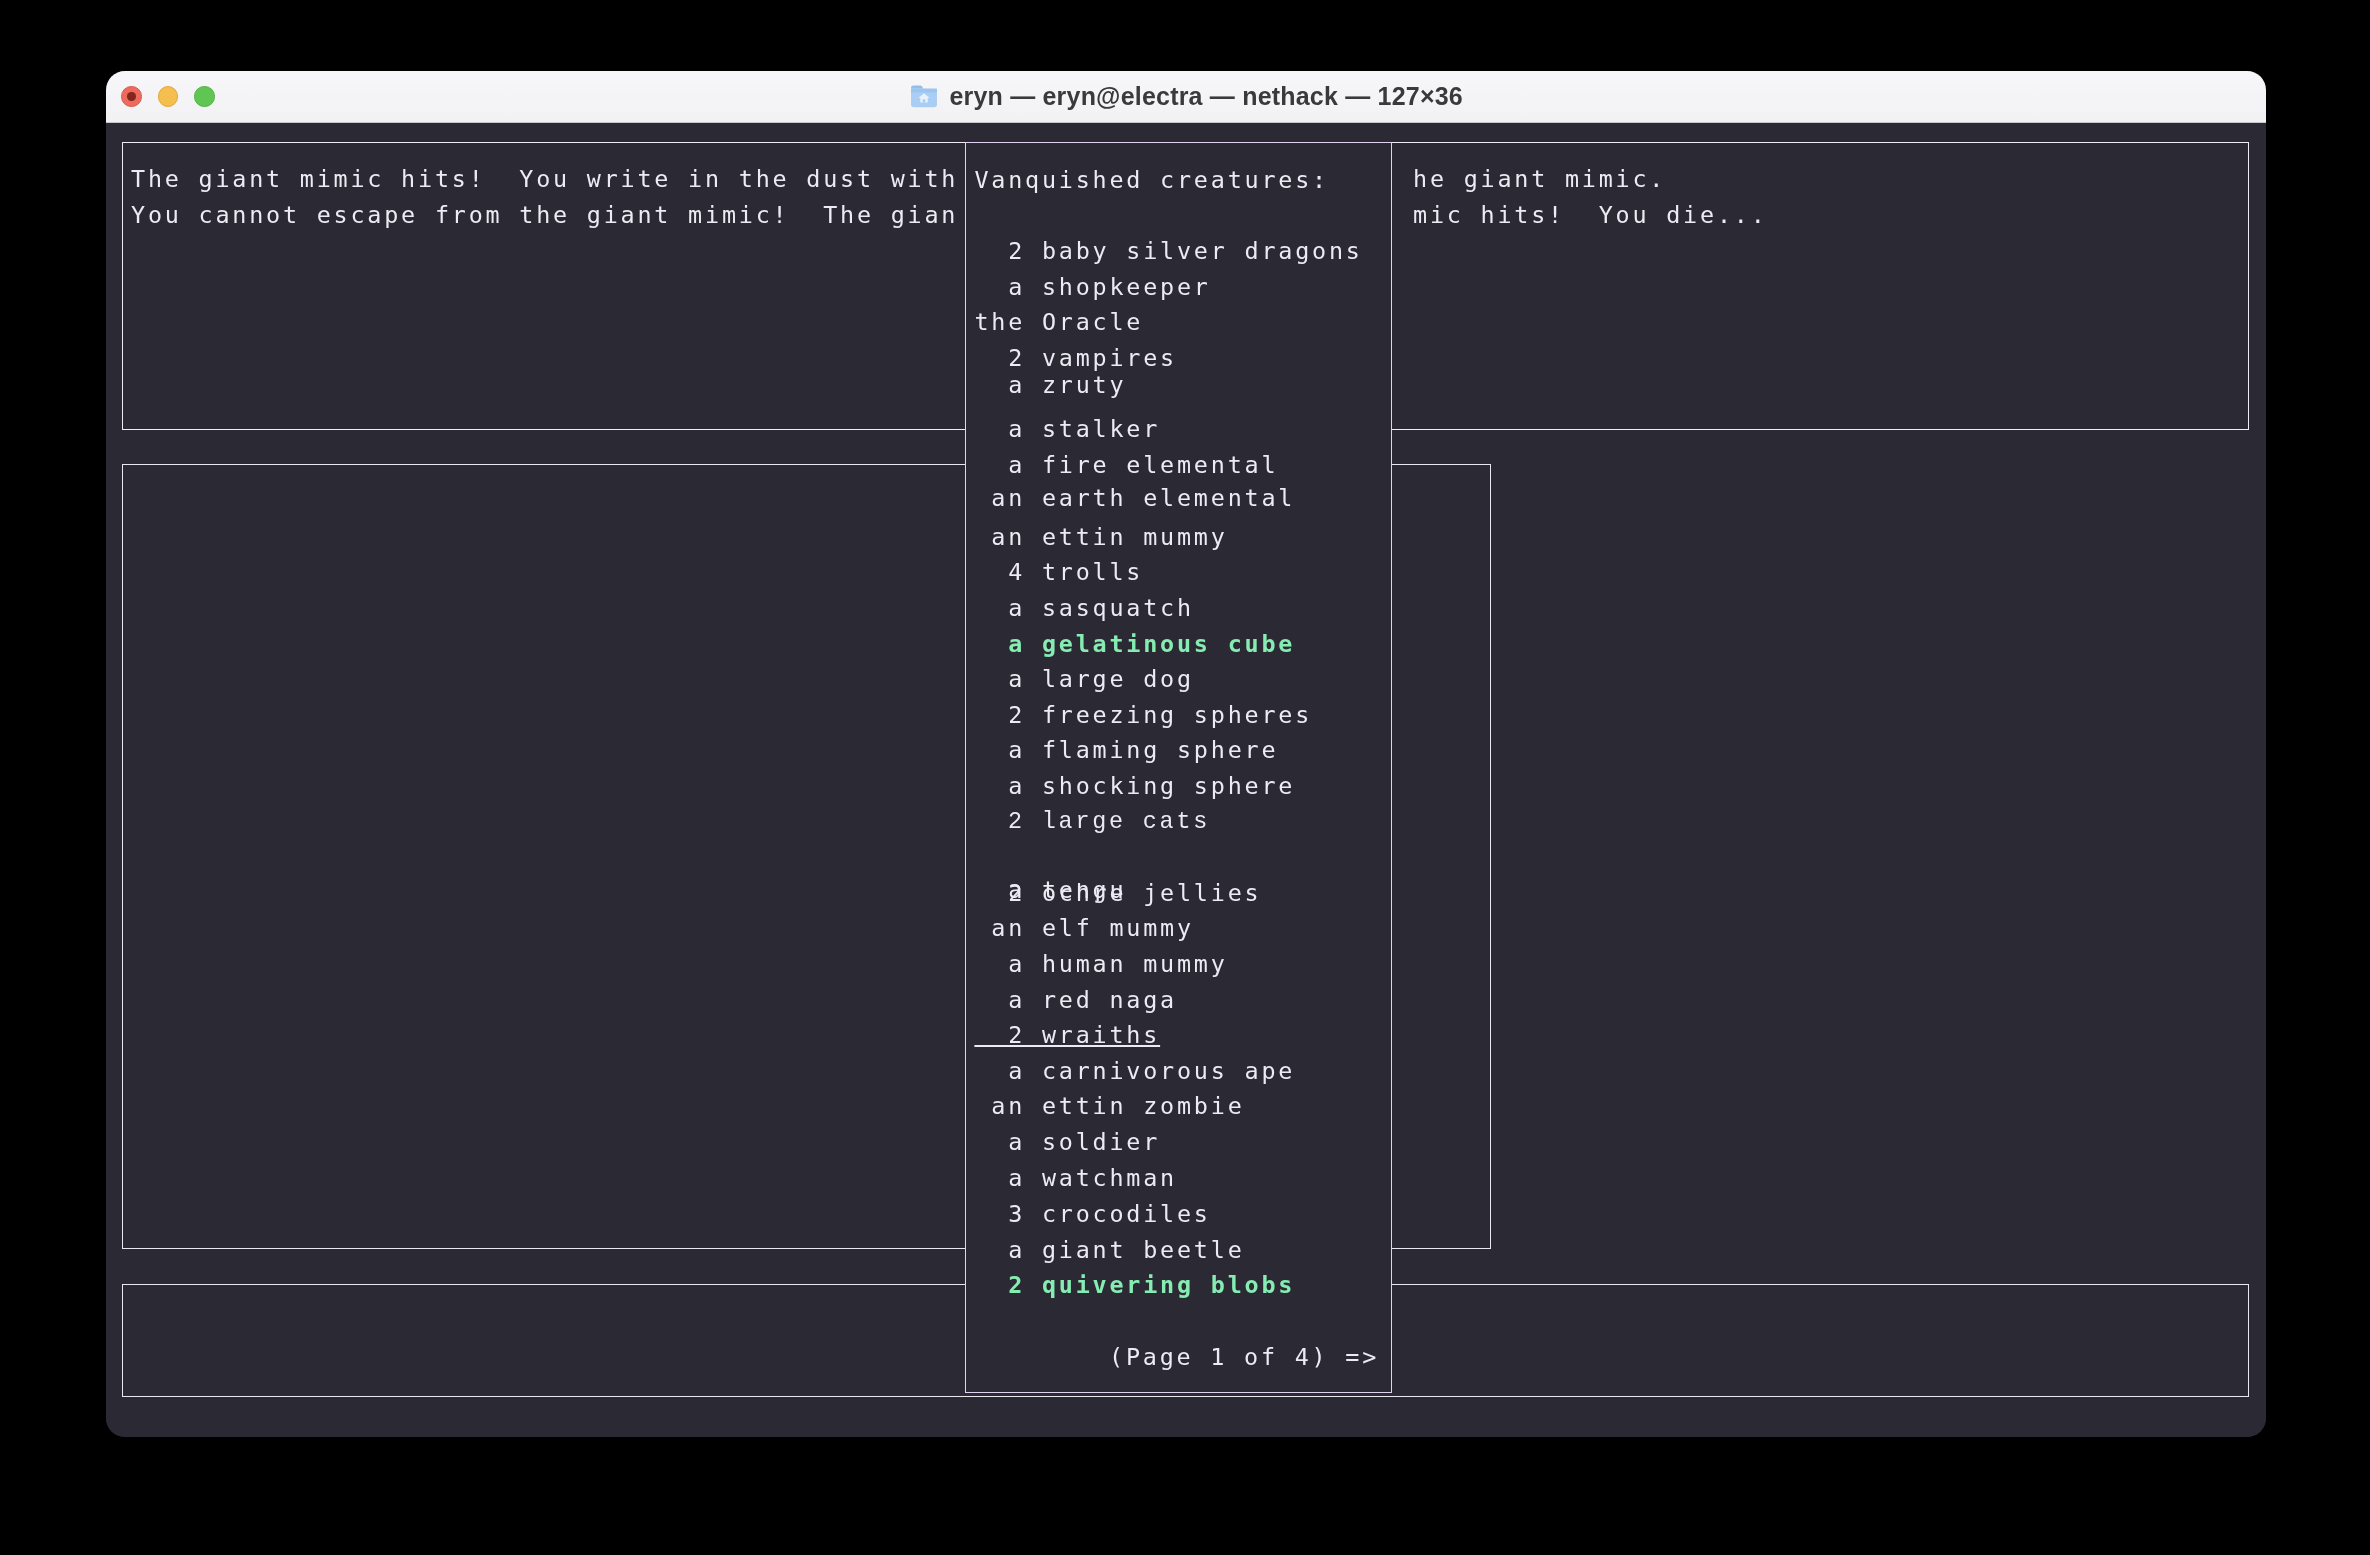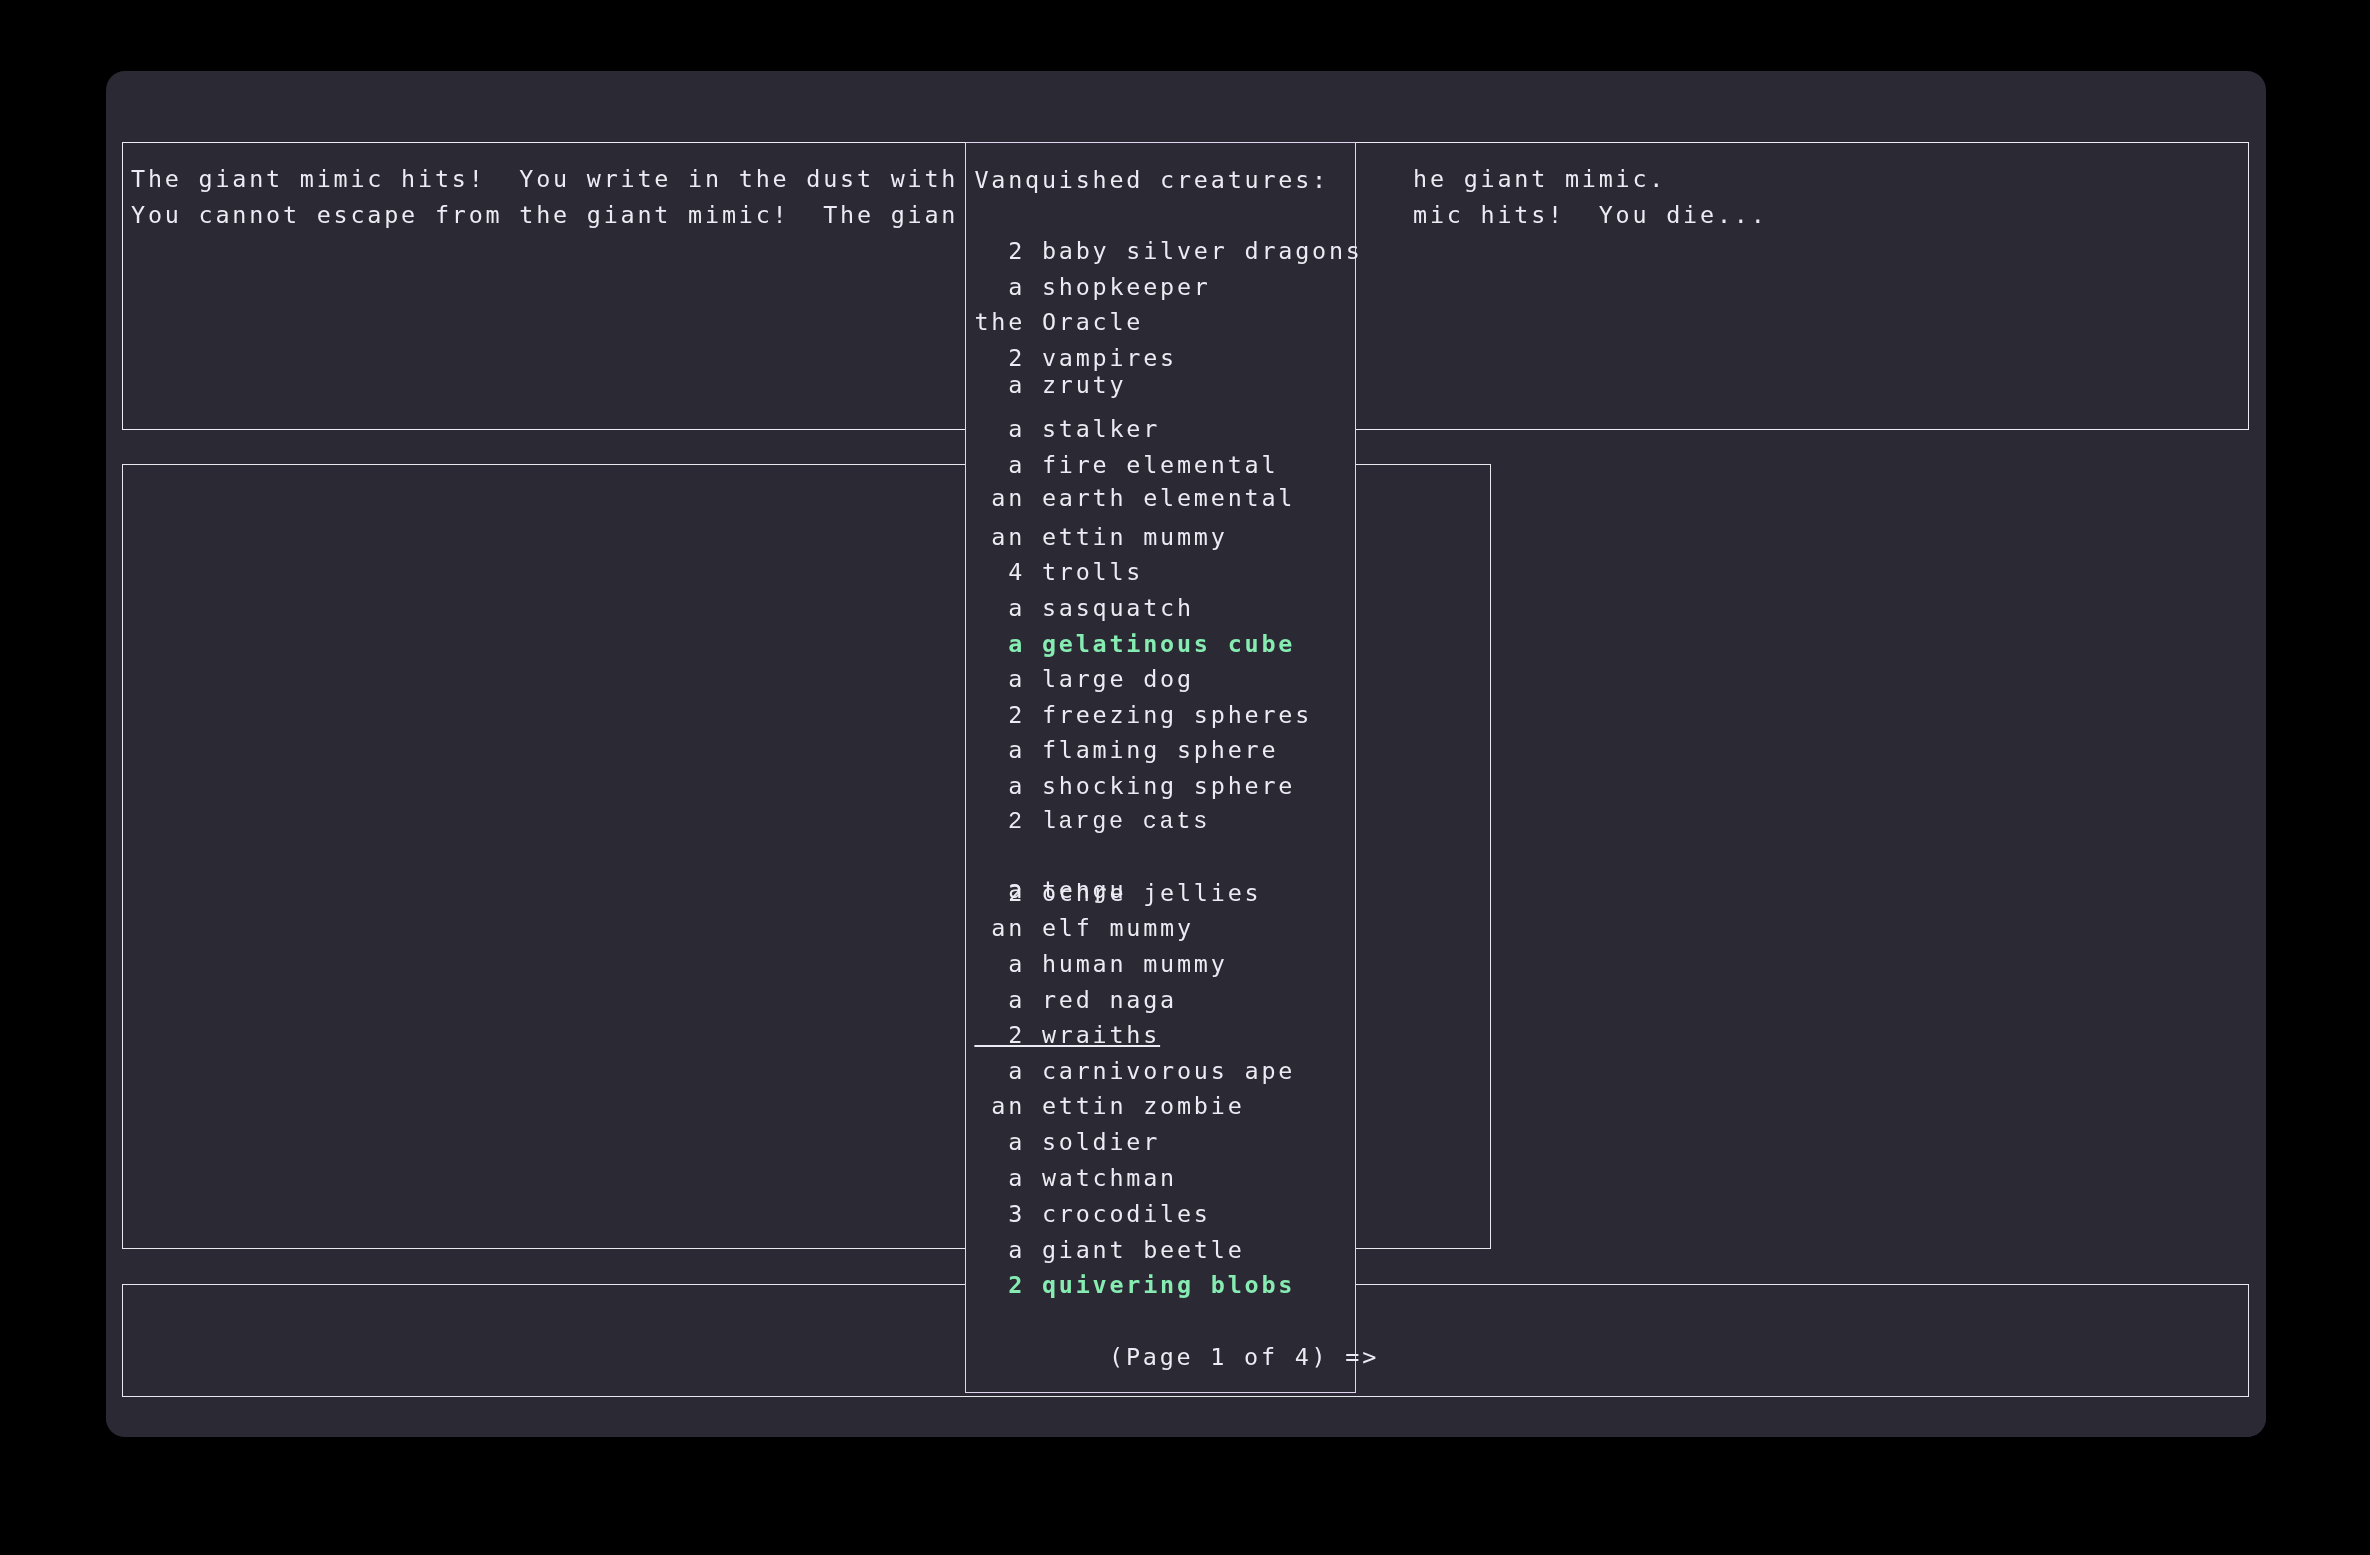--- a/index.html
+++ b/index.html
@@ -49,34 +49,53 @@
   .box-status{left:16px;top:1161px;width:2127px;height:113px;border-color:#eae8ef;}
   .term-line{
     position:absolute;height:36px;line-height:36px;white-space:pre;
     font-size:23.4px;letter-spacing:2.8px;color:var(--text);
   }
   .msg-l1{left:25px;top:38px;}
   .msg-l2{left:25px;top:74px;}
   .msg-r1{left:1307px;top:38px;}
   .msg-r2{left:1307px;top:74px;}
   .panel{
-    position:absolute;left:859px;top:19px;width:391px;height:1251px;
+    position:absolute;left:859px;top:19px;width:427px;height:1251px;
     border:1.9px solid var(--panel-border);background:var(--bg);z-index:5;
   }
   .panel .term-line{left:8.4px;}
   .panel-title{top:19px;}
   .panel-footer{left:143px !important;top:1196px;}
   .hl{color:var(--green);font-weight:bold;}
 </style>
 </head>
 <body>
 
 <div class="screen">
   <div class="window">
 
+    <div class="titlebar">
+      <div class="lights">
+        <div class="light light-red"></div>
+        <div class="light light-yellow"></div>
+        <div class="light light-green"></div>
+      </div>
+      <div class="titlewrap">
+        <span style="display:inline-flex;">
+          <svg width="30" height="25" viewBox="0 0 32 27">
+            <path d="M2 4 q0 -2.5 2.5 -2.5 h7 q2 0 2.7 1.6 l0.8 1.9 h-13z" fill="#8fc0ec"></path>
+            <rect x="2" y="5" width="28" height="20" rx="2.6" fill="#a9cdf3"></rect>
+            <rect x="2" y="5" width="28" height="4" fill="#9cc4ef"></rect>
+            <path d="M16 10 l-6 5 h2 v5 h8 v-5 h2 z" fill="#e9f3fd"></path>
+            <rect x="14.6" y="16.5" width="2.8" height="3.5" fill="#a9cdf3"></rect>
+          </svg>
+        </span>
+        <span class="title-text">eryn — eryn@electra — nethack — 127×36</span>
+      </div>
+    </div>
 
     <div class="term">
       <div class="nh-box box-message"></div>
       <div class="nh-box box-map"></div>
       <div class="nh-box box-status"></div>
 
       <div class="term-line msg-l1">The giant mimic hits!  You write in the dust with</div>
       <div class="term-line msg-l2">You cannot escape from the giant mimic!  The gian</div>
       <div class="term-line msg-r1">he giant mimic.</div>
       <div class="term-line msg-r2">mic hits!  You die...</div>

